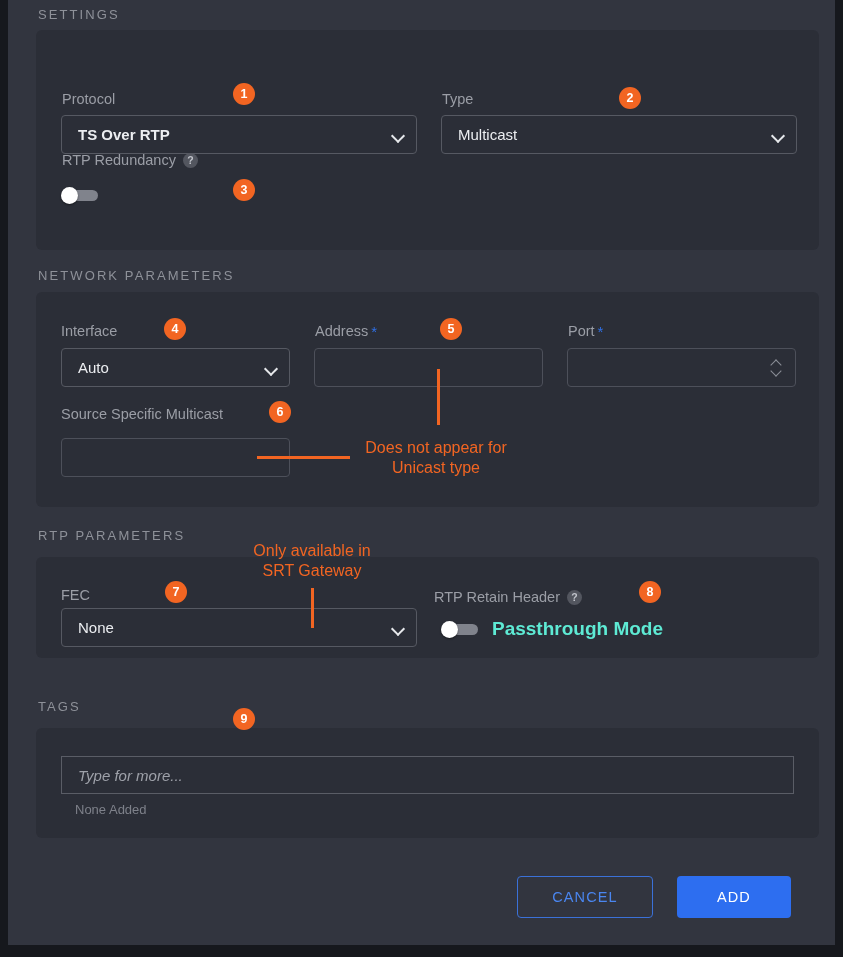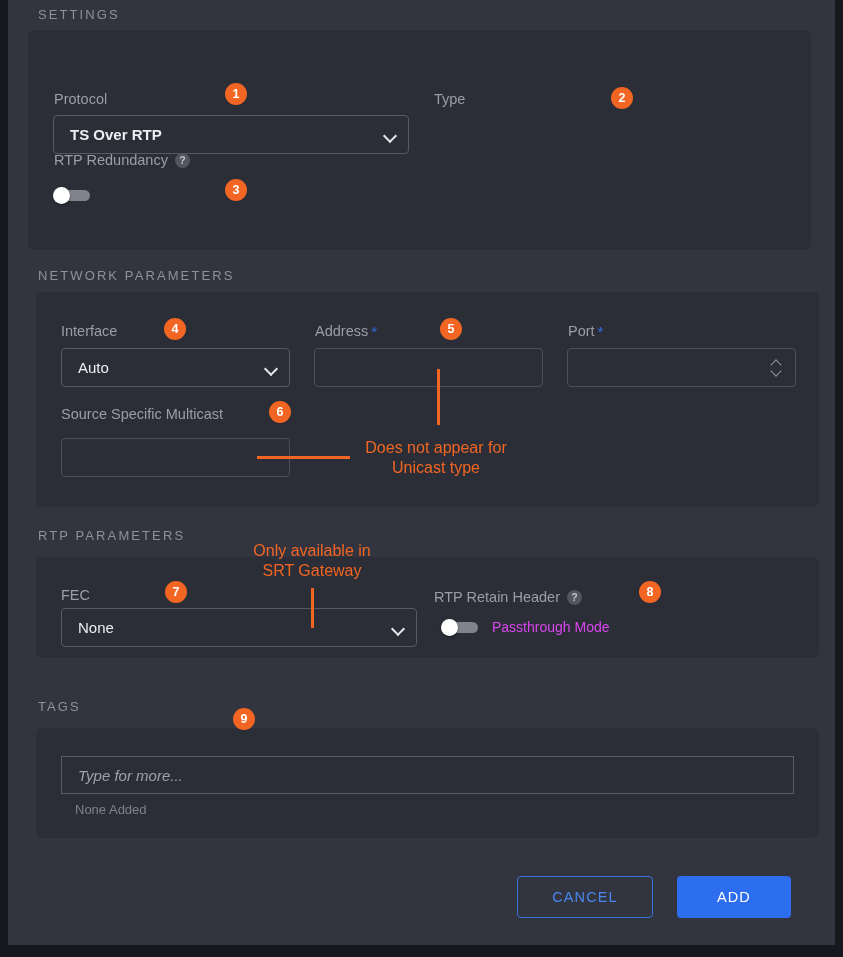--- a/index.html
+++ b/index.html
@@ -173,23 +173,24 @@
     border-radius: 50%;
     background: #ffffff;
     box-shadow: 0 1px 2px rgba(0,0,0,.45);
   }
   .toggle-row {
     display: flex;
     align-items: center;
     gap: 13px;
   }
   .toggle-text {
-    color: #d946ef;
-    font-size: 14px;
+    color: #5eead4;
+    font-size: 19px;
     line-height: 1;
+    font-weight: bold;
   }
 
   
   .tag-input {
     height: 38px;
     border: 1px solid #5a5d66;
     border-radius: 0;
     display: flex;
     align-items: center;
     padding: 0 16px;
@@ -250,35 +251,39 @@
     background: #f26522;
   }
 </style>
 </head>
 <body>
 
 <div class="dialog">
 
   <div class="section-title" style="position:absolute; left:20px; top:8px;">SETTINGS</div>
 
-  <div class="panel" style="position:absolute; left:20px; top:30px; width:783px; height:220px;">
+  <div class="panel" style="position:absolute; left:28px; top:30px; width:783px; height:220px;">
 
     <div class="field-label" style="position:absolute; left:26px; top:62px;">
       <span>Protocol</span>
     </div>
     <div class="badge" style="left:197px; top:53px;">1</div>
     <div class="select" style="position:absolute; left:25px; top:85px; width:356px;font-weight:bold;">
       <span>TS Over RTP</span>
       <span class="chev"></span>
     </div>
 
     <div class="field-label" style="position:absolute; left:406px; top:62px;">
       <span>Type</span>
     </div>
     <div class="badge" style="left:583px; top:57px;">2</div>
+    <div class="select" style="position:absolute; left:405px; top:85px; width:356px;">
+      <span>Multicast</span>
+      <span class="chev"></span>
+    </div>
 
     <div class="field-label" style="position:absolute; left:26px; top:123px;">
       <span>RTP Redundancy</span>
       <span class="help-icon">?</span>
     </div>
     <div class="badge" style="left:197px; top:149px;">3</div>
     <div class="toggle" style="position:absolute; left:25px; top:157px;">
       <span class="track"></span>
       <span class="knob"></span>
     </div>

